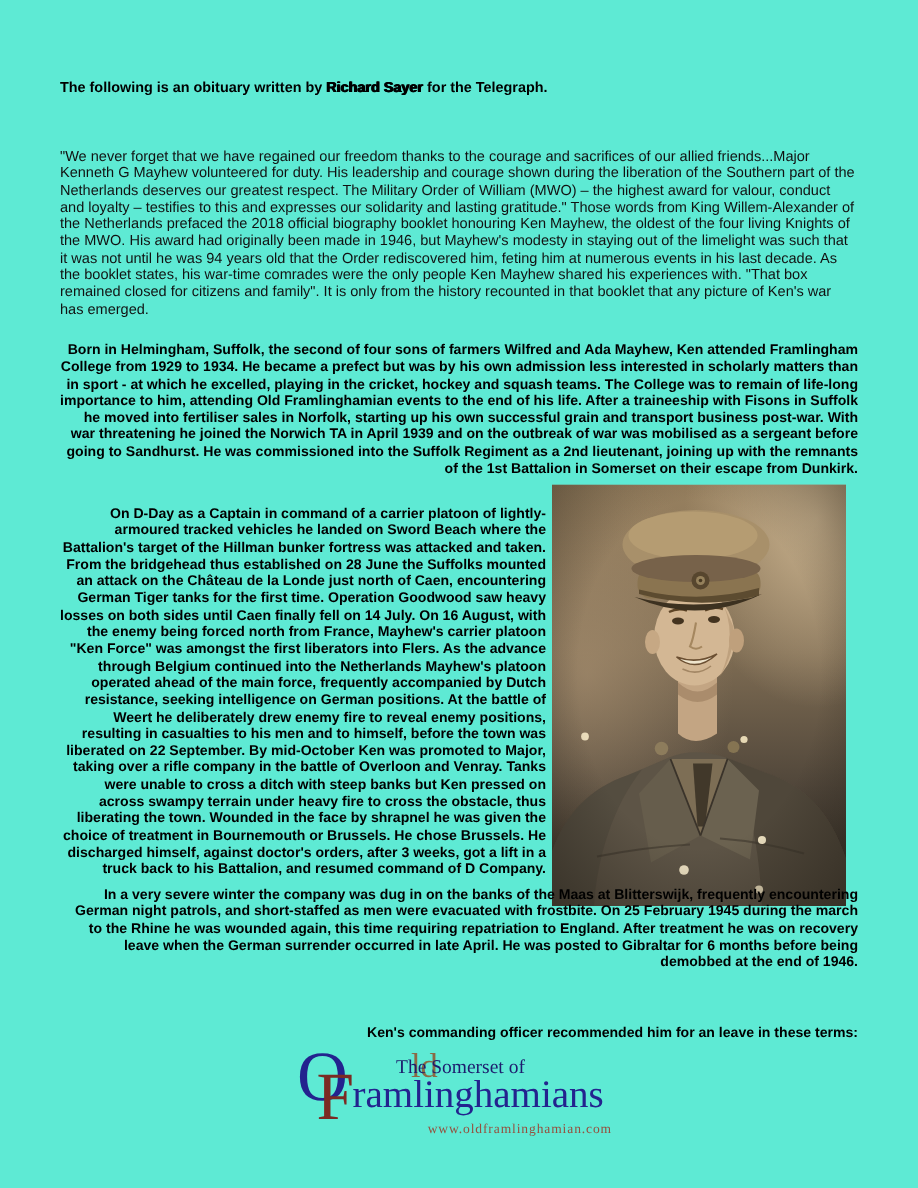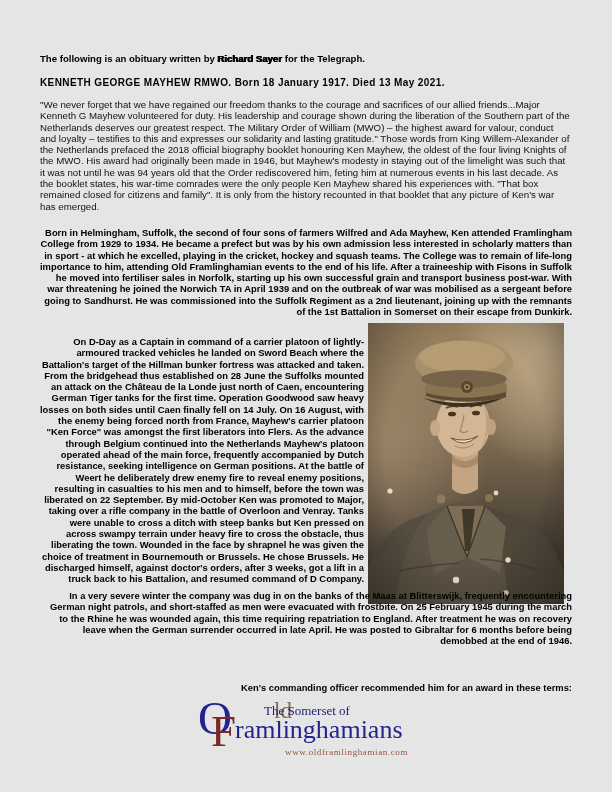--- a/index.html
+++ b/index.html
@@ -1,19 +1,19 @@
 <!DOCTYPE html>
 <html><head>
 <meta charset="utf-8">
 <style>
   html,body { margin:0; padding:0; background:#ffffff; }
   .page {
     position:relative;
     width:612px; height:792px;
-    background:#e5e5e5;
+    background:#5eead4;
     font-family:"Liberation Sans", sans-serif;
     color:#000;
     overflow:hidden;
   }
   .blk { position:absolute; left:40px; width:532px; }
   .intro   { top:53px;  font-size:9.6px; font-weight:bold; line-height:11.3px; }
   .author-x { text-shadow:0.4px 0 currentColor, -0.4px 0 currentColor; }
   .heading { top:77px;  font-size:10px;  font-weight:bold; letter-spacing:0.4px; line-height:11.5px; }
   .quote   { top:99px;  font-size:9.7px; font-weight:400; line-height:11.3px; color:#111; }
   .bpara   { font-size:9.4px; font-weight:bold; line-height:11.3px;text-align:right; }
@@ -39,21 +39,20 @@
                font-family:"Liberation Sans", sans-serif;
                font-size:9px; letter-spacing:0.6px; color:#95503f; }
 </style>
 </head>
 <body>
 
 <div class="page">
 
   <div class="blk intro"><span>The following is an obituary written by </span><span class="author-x">Richard Sayer</span><span> for the Telegraph.</span></div>
 
-  <div class="blk heading">KENNETH GEORGE MAYHEW RMWO. Born 18 January 1917. Died 13 May 2021.</div>
 
   <div class="blk quote">"We never forget that we have regained our freedom thanks to the courage and sacrifices of our allied friends...Major Kenneth G Mayhew volunteered for duty. His leadership and courage shown during the liberation of the Southern part of the Netherlands deserves our greatest respect. The Military Order of William (MWO) – the highest award for valour, conduct and loyalty – testifies to this and expresses our solidarity and lasting gratitude." Those words from King Willem-Alexander of the Netherlands prefaced the 2018 official biography booklet honouring Ken Mayhew, the oldest of the four living Knights of the MWO. His award had originally been made in 1946, but Mayhew's modesty in staying out of the limelight was such that it was not until he was 94 years old that the Order rediscovered him, feting him at numerous events in his last decade. As the booklet states, his war-time comrades were the only people Ken Mayhew shared his experiences with. "That box remained closed for citizens and family". It is only from the history recounted in that booklet that any picture of Ken's war has emerged.</div>
 
   <div class="blk bpara para-early">Born in Helmingham, Suffolk, the second of four sons of farmers Wilfred and Ada Mayhew, Ken attended Framlingham College from 1929 to 1934. He became a prefect but was by his own admission less interested in scholarly matters than in sport - at which he excelled, playing in the cricket, hockey and squash teams. The College was to remain of life-long importance to him, attending Old Framlinghamian events to the end of his life. After a traineeship with Fisons in Suffolk he moved into fertiliser sales in Norfolk, starting up his own successful grain and transport business post-war. With war threatening he joined the Norwich TA in April 1939 and on the outbreak of war was mobilised as a sergeant before going to Sandhurst. He was commissioned into the Suffolk Regiment as a 2nd lieutenant, joining up with the remnants of the 1st Battalion in Somerset on their escape from Dunkirk.</div>
 
   <div class="blk bpara para-dday">On D-Day as a Captain in command of a carrier platoon of lightly-armoured tracked vehicles he landed on Sword Beach where the Battalion's target of the Hillman bunker fortress was attacked and taken. From the bridgehead thus established on 28 June the Suffolks mounted an attack on the Château de la Londe just north of Caen, encountering German Tiger tanks for the first time. Operation Goodwood saw heavy losses on both sides until Caen finally fell on 14 July. On 16 August, with the enemy being forced north from France, Mayhew's carrier platoon "Ken Force" was amongst the first liberators into Flers. As the advance through Belgium continued into the Netherlands Mayhew's platoon operated ahead of the main force, frequently accompanied by Dutch resistance, seeking intelligence on German positions. At the battle of Weert he deliberately drew enemy fire to reveal enemy positions, resulting in casualties to his men and to himself, before the town was liberated on 22 September. By mid-October Ken was promoted to Major, taking over a rifle company in the battle of Overloon and Venray. Tanks were unable to cross a ditch with steep banks but Ken pressed on across swampy terrain under heavy fire to cross the obstacle, thus liberating the town. Wounded in the face by shrapnel he was given the choice of treatment in Bournemouth or Brussels. He chose Brussels. He discharged himself, against doctor's orders, after 3 weeks, got a lift in a truck back to his Battalion, and resumed command of D Company.</div>
 
   <div class="photo" role="img" aria-label="Sepia studio portrait of Ken Mayhew as a young smiling army officer wearing a peaked cap and service-dress uniform">
     <svg width="196" height="281" viewBox="0 0 196 281" xmlns="http://www.w3.org/2000/svg">
       <defs>
@@ -133,21 +132,21 @@
       <circle cx="99" cy="64" r="6" fill="#57462e"></circle>
       <circle cx="99" cy="64" r="3" fill="#95815c"></circle>
       <circle cx="99" cy="64" r="1.2" fill="#473821"></circle>
 
       <rect width="196" height="281" fill="url(#vig)"></rect>
     </svg>
   </div>
 
   <div class="blk bpara para-winter">In a very severe winter the company was dug in on the banks of the Maas at Blitterswijk, frequently encountering German night patrols, and short-staffed as men were evacuated with frostbite. On 25 February 1945 during the march to the Rhine he was wounded again, this time requiring repatriation to England. After treatment he was on recovery leave when the German surrender occurred in late April. He was posted to Gibraltar for 6 months before being demobbed at the end of 1946.</div>
 
-  <div class="blk bpara para-close">Ken's commanding officer recommended him for an award in these terms:</div>
+  <div class="blk bpara para-close">Ken's commanding officer recommended him for an leave in these terms:</div>
 
   <div class="logo">
     <span class="logo-o">O</span>
     <span class="logo-ld">ld</span>
     <span class="logo-soc">The Somerset of</span>
     <span class="logo-f">F</span>
     <span class="logo-fram">ramlinghamians</span>
     <span class="logo-url">www.oldframlinghamian.com</span>
   </div>
 

